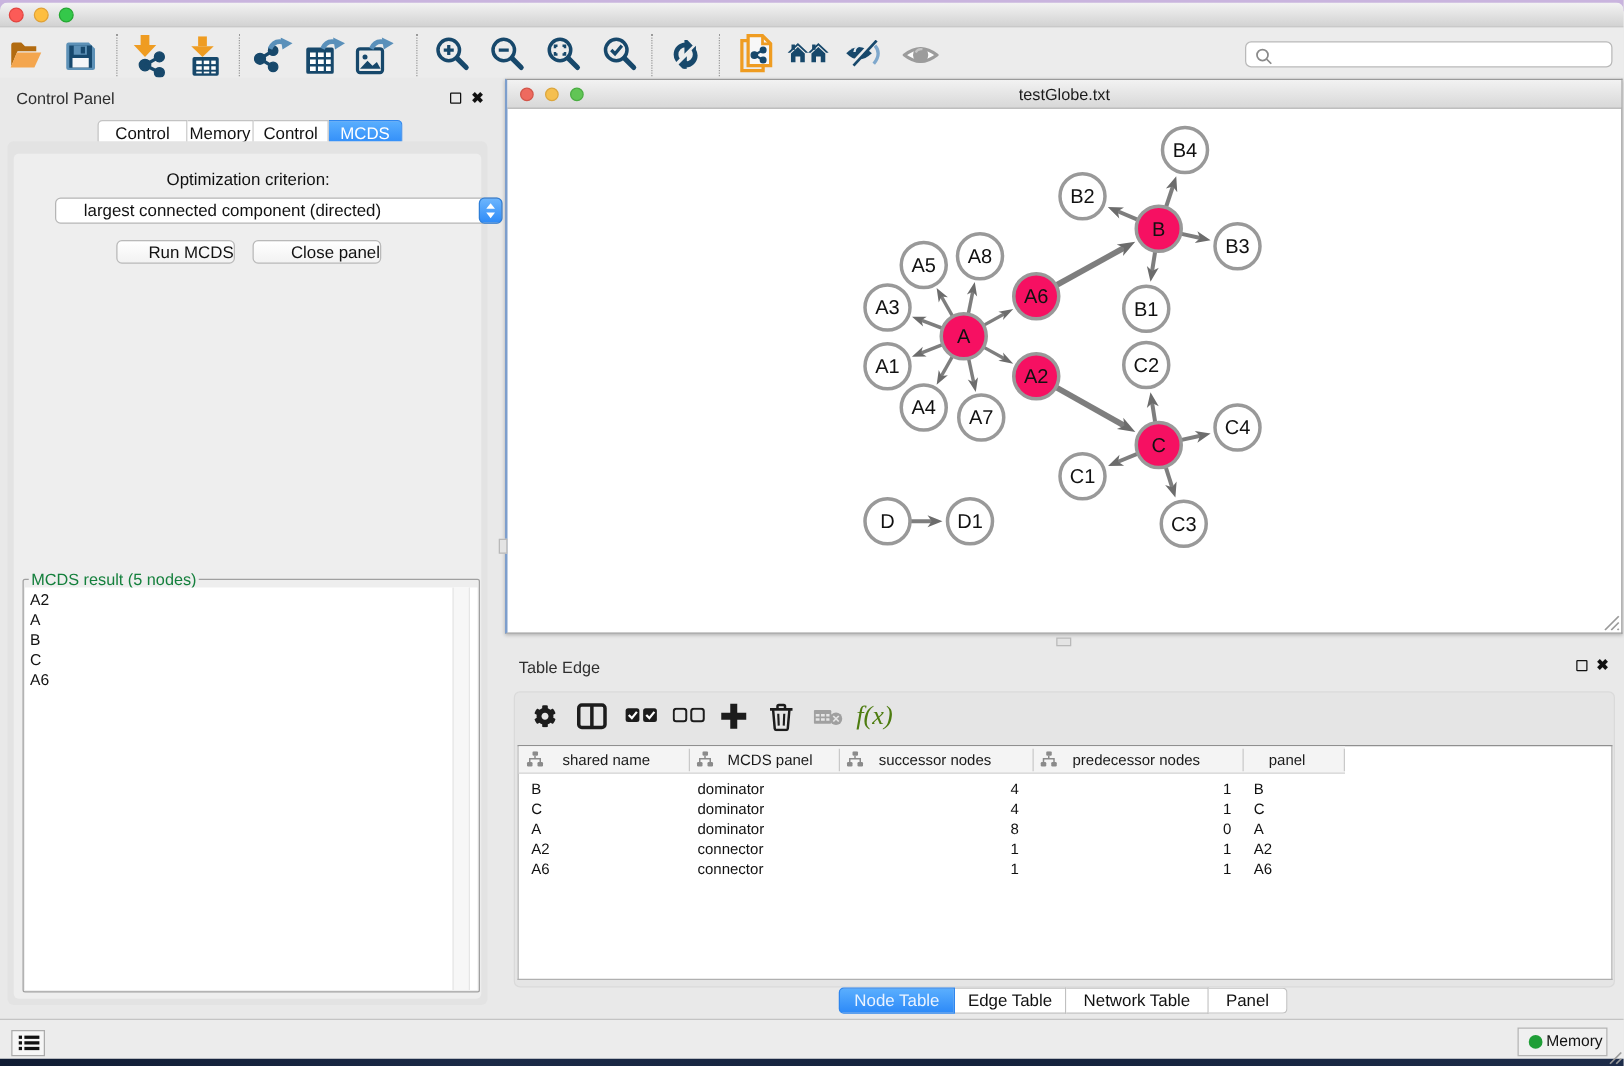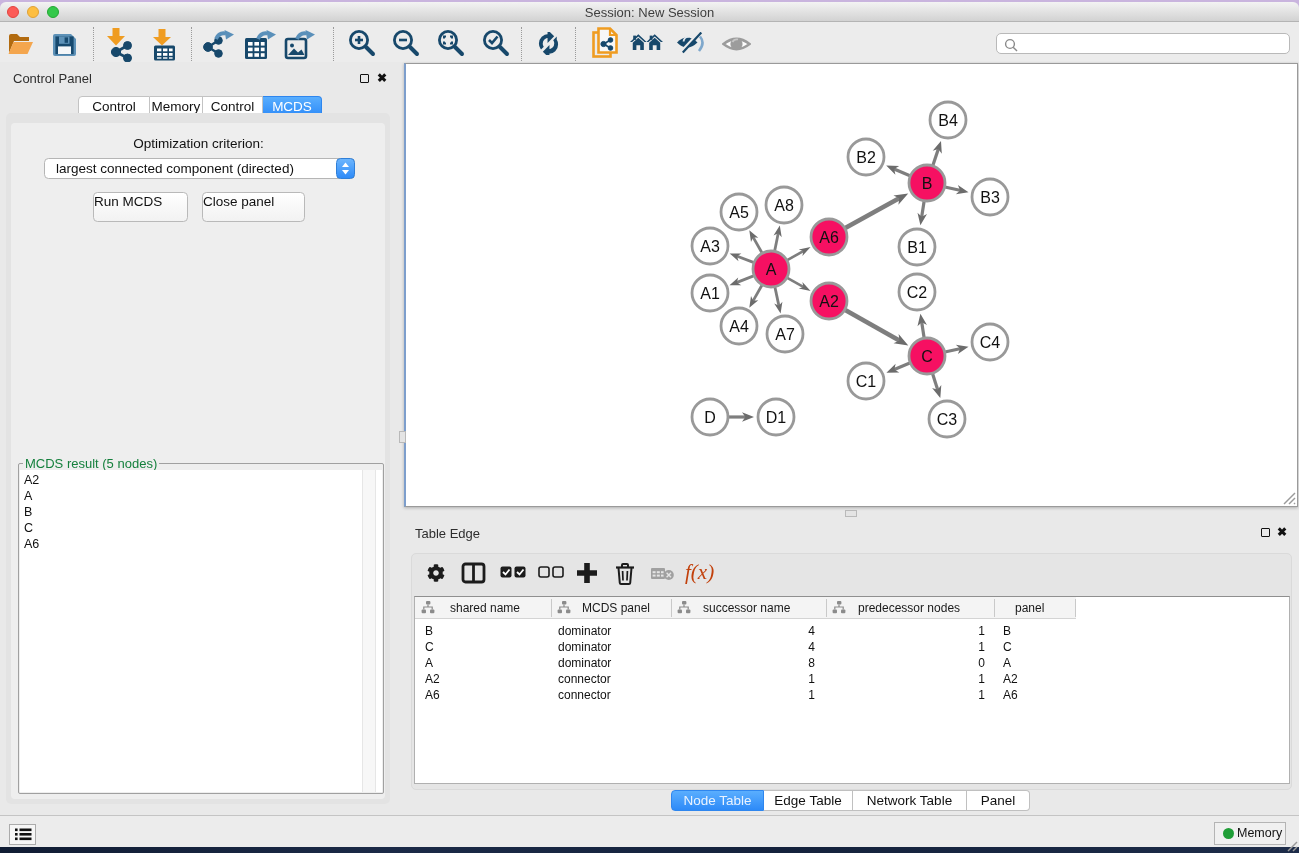--- a/index.html
+++ b/index.html
@@ -22,23 +22,23 @@
 .hdr-float{position:absolute;width:9px;height:9px;border:1.6px solid #111;border-radius:1px}
 .hdr-x{position:absolute;font-size:12px;font-weight:bold;color:#111;line-height:10px}
 .tabrow{position:absolute;display:flex}
 .tab{height:21px;background:#fff;border:1px solid #c3c3c3;border-left:none;font-size:13.5px;color:#111;display:flex;align-items:center;justify-content:center}
 .tab.first{border-left:1px solid #c3c3c3;border-radius:4px 0 0 4px}
 .tab.last{border-radius:0 4px 4px 0}
 .tab.sel{background:linear-gradient(#59aefe,#2e8bf8);color:#fff;border-color:#2e86ee}
 #cp-outer{position:absolute;left:6px;top:113px;width:384px;height:691px;background:#e3e3e3;border-radius:5px}
 #cp-inner{position:absolute;left:11px;top:123px;width:374px;height:676px;background:#eeeeee;border-radius:4px}
 #opt-label{position:absolute;left:0;top:136px;width:397px;text-align:center;font-size:13.5px;color:#111}
-#dropdown{position:absolute;left:44px;top:158px;width:311px;height:21px;background:#fff;border:1px solid #b5b5b5;border-radius:4.5px;font-size:13.5px;color:#111;line-height:19px;padding-left:11px}
+#dropdown{position:absolute;left:44px;top:158px;width:358px;height:21px;background:#fff;border:1px solid #b5b5b5;border-radius:4.5px;font-size:13.5px;color:#111;line-height:19px;padding-left:22px}
 #dd-btn{position:absolute;right:-1px;top:-1px;width:19px;height:21px;border-radius:4.5px;background:linear-gradient(#6cb5fd,#2e8bf8);border:1px solid #2f7fd8}
-.btn{position:absolute;height:30px;background:linear-gradient(#ffffff,#f2f2f2);border:1px solid #b9b9b9;border-radius:4.5px;font-size:13.5px;color:#111;text-align:left;line-height:17px}
+.btn{position:absolute;height:19px;background:linear-gradient(#ffffff,#f2f2f2);border:1px solid #b9b9b9;border-radius:4.5px;font-size:13.5px;color:#111;text-align:right;line-height:17px}
 #fieldset{position:absolute;left:18px;top:463px;width:366px;height:331px;border:1px solid #a0a0a0;border-radius:2px}
 #fs-legend{position:absolute;left:4px;top:-8px;background:#eeeeee;padding:0 2px;font-size:13px;color:#15803d}
 #fs-list{position:absolute;left:1px;top:6px;width:362px;height:322px;background:#fff;font-size:12.5px;color:#111;line-height:16px;padding:2px 0 0 4px}
 #fs-scroll{position:absolute;left:343px;top:6px;width:14px;height:322px;background:#f7f7f7;border-left:1px solid #e6e6e6;border-right:1px solid #e6e6e6}
 
 #statusline{position:absolute;left:0;top:815px;width:1299px;height:1px;background:#c4c4c4}
 #statusbar{position:absolute;left:0;top:816px;width:1299px;height:32px;background:#ececec}
 #stbtn{position:absolute;left:9px;top:8px;width:27px;height:21px;background:#f6f6f6;border:1px solid #ababab}
 #membtn{position:absolute;right:13px;top:6px;width:72px;height:23px;background:#f0f0f0;border:1px solid #b4b4b4;font-size:12.5px;color:#111;line-height:21px;text-align:left;padding-left:22px}
 #memdot{position:absolute;left:8px;top:5px;width:11px;height:11px;border-radius:50%;background:#1f9e37}
@@ -63,21 +63,20 @@
 .tab2.last{border-radius:0 4px 4px 0}
 .tab2.sel{background:linear-gradient(#5aaefe,#2d8af8);color:#eaf3ff;border-color:#2e86ee}
 .grip line{stroke:#9a9a9a;stroke-width:1.4}
 </style></head>
 <body>
 <div id="purple"></div>
 <div id="titlebar">
     <div class="tl t1"></div>
     <div class="tl t2"></div>
     <div class="tl t3"></div>
-    <div id="titletext">Session: New Session</div>
   </div>
 <div id="toolbar">
 <div class="tsep" style="left:93px"></div>
     <div class="tsep" style="left:191px"></div>
     <div class="tsep" style="left:333px"></div>
     <div class="tsep" style="left:521px"></div>
     <div class="tsep" style="left:575px"></div>
 <svg class="abs" style="left:7px;top:9px" width="28" height="25" viewBox="0 0 28 25">
  <path d="M2 21 L2 4 Q2 2 4 2 L10 2 L13 5 L22 5 L22 9 L7 9 Z" fill="#b26b10"></path>
  <path d="M6.5 10 L26 10 L20.5 22 L1.5 22 Z" fill="#f4a64e"></path>
@@ -270,20 +269,26 @@
       </svg>
     </div>
  <div id="membtn"><div id="memdot"></div>Memory</div>
 </div>
 <div id="deskstrip"></div>
 <svg class="grip" style="position:absolute;left:1287px;top:841px" width="11" height="11" viewBox="0 0 11 11">
     <line x1="10" y1="1" x2="1" y2="10"></line>
     <line x1="10" y1="6" x2="6" y2="10"></line>
   </svg>
 <div id="nw">
+ <div id="nw-tb">
+      <div class="tl t1"></div>
+      <div class="tl t2"></div>
+      <div class="tl t3"></div>
+      <div id="nw-title">testGlobe.txt</div>
+    </div>
  <svg class="grip" style="position:absolute;right:1px;bottom:1px" width="14" height="14" viewBox="0 0 14 14">
       <line x1="13" y1="2" x2="2" y2="13"></line>
       <line x1="13" y1="7" x2="7" y2="13"></line>
       <line x1="13" y1="12" x2="12" y2="13"></line>
     </svg>
 </div>
 <div style="position:absolute;left:399px;top:431px;width:7px;height:12px;background:#e4e4e4;border:1px solid #b9b9b9"></div>
 <div style="position:absolute;left:845px;top:510px;width:12px;height:7px;background:#e4e4e4;border:1px solid #b9b9b9"></div>
 <svg style="position:absolute;left:405px;top:86px" width="892" height="419" viewBox="405 86 892 419" preserveAspectRatio="none">
 <g>
@@ -412,21 +417,21 @@
           <rect x="5.8" y="4.2" width="3" height="2"></rect>
           <rect x="10" y="4.2" width="2.6" height="2"></rect>
           <rect x="1.6" y="7.6" width="3" height="2"></rect>
           <rect x="5.8" y="7.6" width="3" height="2"></rect>
           <rect x="10" y="7.6" width="2.6" height="2"></rect>
         </g>
   <circle cx="17.8" cy="8" r="5"></circle>
         <path d="M15.6 5.8 L20 10.2 M20 5.8 L15.6 10.2" stroke="#e5e5e5" stroke-width="1.4"></path>
       </g>
  </svg>
- <div class="abs" style="left:265px;top:0px;font-family:'Liberation Serif',serif;font-style:italic;font-size:21px;color:#c2410c">f(x)</div>
+ <div class="abs" style="left:265px;top:0px;font-family:'Liberation Serif',serif;font-style:italic;font-size:21px;color:#4d7c0f">f(x)</div>
 </div>
 <div id="tbl">
  <div id="tbl-head">
   <svg class="abs" style="left:6px;top:4px" width="14" height="13" viewBox="0 0 14 13">
         <g fill="#8b8b8b">
           <rect x="5" y="0" width="4.4" height="3.6" rx="1"></rect>
           <rect x="0.6" y="8.6" width="4.4" height="3.6" rx="1"></rect>
           <rect x="9" y="8.6" width="4.4" height="3.6" rx="1"></rect>
           <path d="M7 3.6 L7 6 M2.8 8.6 L2.8 6 L11.2 6 L11.2 8.6" stroke="#8b8b8b" fill="none" stroke-width="1.2"></path>
         </g>
@@ -444,21 +449,21 @@
   <div class="hlabel" style="left:167px">MCDS panel</div>
   <div class="colsep" style="left:256px"></div>
   <svg class="abs" style="left:262px;top:4px" width="14" height="13" viewBox="0 0 14 13">
         <g fill="#8b8b8b">
           <rect x="5" y="0" width="4.4" height="3.6" rx="1"></rect>
           <rect x="0.6" y="8.6" width="4.4" height="3.6" rx="1"></rect>
           <rect x="9" y="8.6" width="4.4" height="3.6" rx="1"></rect>
           <path d="M7 3.6 L7 6 M2.8 8.6 L2.8 6 L11.2 6 L11.2 8.6" stroke="#8b8b8b" fill="none" stroke-width="1.2"></path>
         </g>
       </svg>
-  <div class="hlabel" style="left:288px">successor name</div>
+  <div class="hlabel" style="left:288px">successor nodes</div>
   <div class="colsep" style="left:411px"></div>
   <svg class="abs" style="left:417px;top:4px" width="14" height="13" viewBox="0 0 14 13">
         <g fill="#8b8b8b">
           <rect x="5" y="0" width="4.4" height="3.6" rx="1"></rect>
           <rect x="0.6" y="8.6" width="4.4" height="3.6" rx="1"></rect>
           <rect x="9" y="8.6" width="4.4" height="3.6" rx="1"></rect>
           <path d="M7 3.6 L7 6 M2.8 8.6 L2.8 6 L11.2 6 L11.2 8.6" stroke="#8b8b8b" fill="none" stroke-width="1.2"></path>
         </g>
       </svg>
   <div class="hlabel" style="left:443px">predecessor nodes</div>

